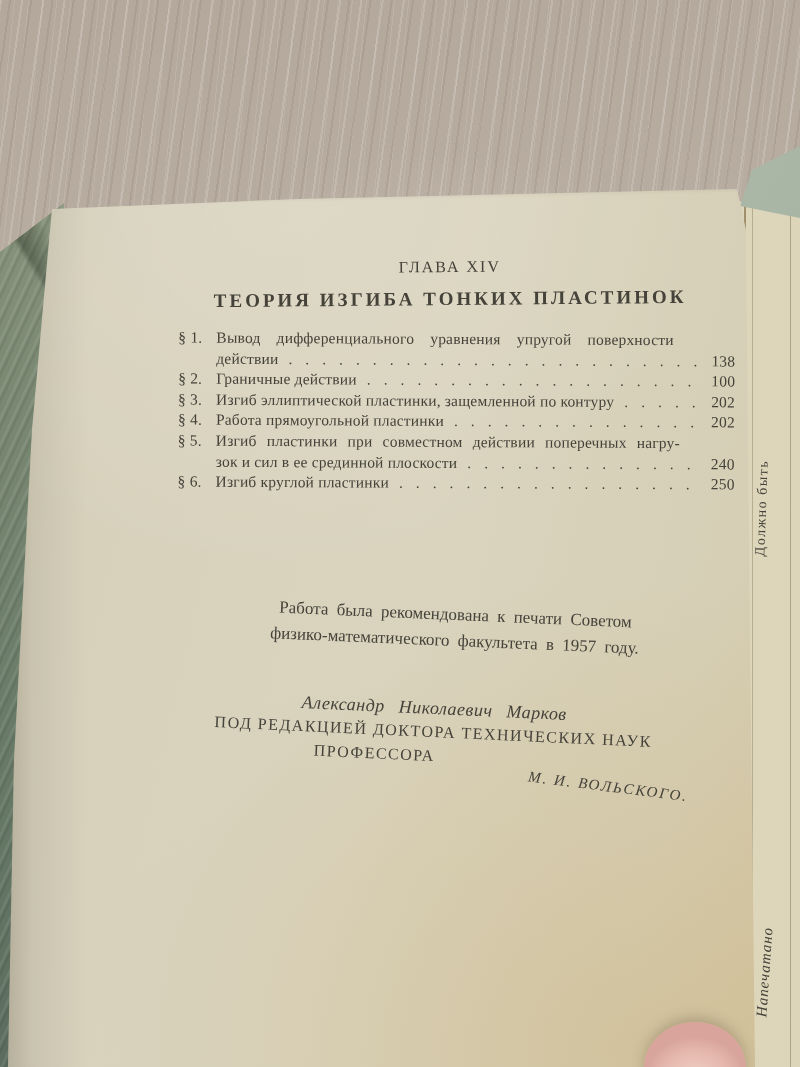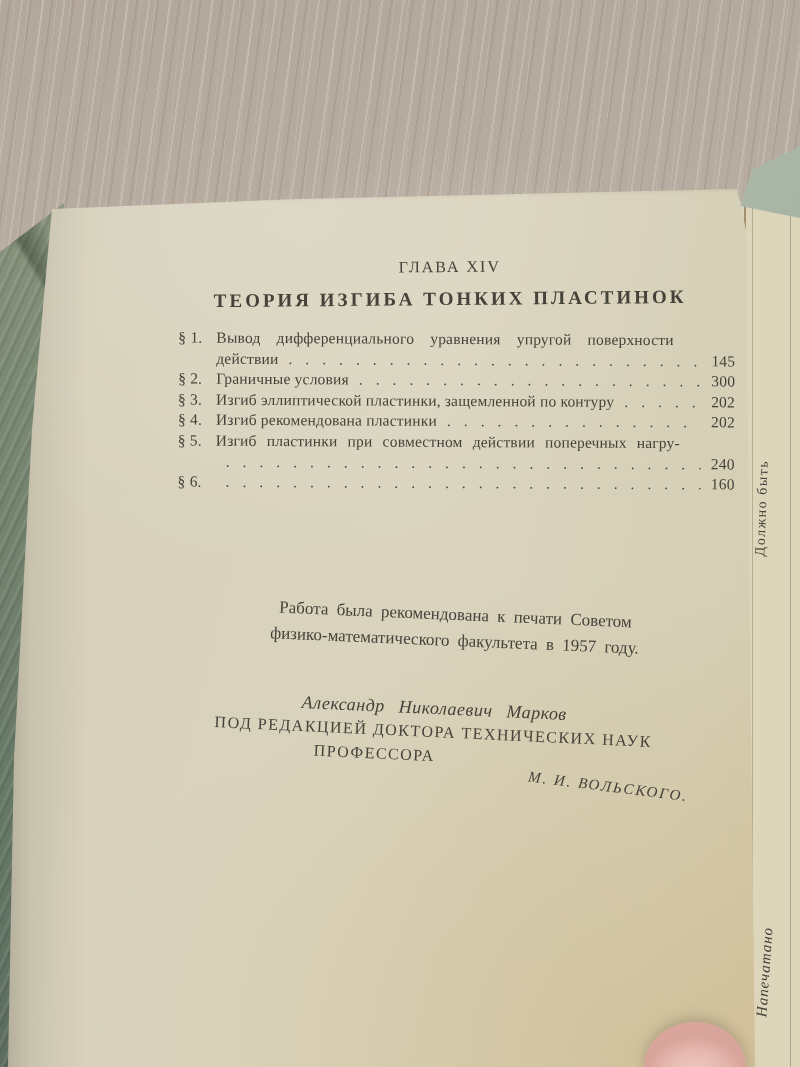--- a/index.html
+++ b/index.html
@@ -130,75 +130,77 @@
 
     <div class="toc">
 
       <div class="toc-row">
         <span class="toc-num">§ 1.</span>
         <div class="toc-body">
           <div class="spread1">Вывод дифференциального уравнения упругой поверхности</div>
           <div class="flexline">
             <span class="txt">действии</span>
             <span class="dots">........................................</span>
-            <span class="pg">145</span>
+            <span class="pg">138</span>
           </div>
         </div>
       </div>
 
       <div class="toc-row">
         <span class="toc-num">§ 2.</span>
         <div class="toc-body">
           <div class="flexline">
-            <span class="txt">Граничные условия</span>
-            <span class="dots">........................................</span>
-            <span class="pg">300</span>
+            <span class="txt">Граничные действии</span>
+            <span class="dots">........................................</span>
+            <span class="pg">100</span>
           </div>
         </div>
       </div>
 
       <div class="toc-row">
         <span class="toc-num">§ 3.</span>
         <div class="toc-body">
           <div class="flexline">
             <span class="txt">Изгиб эллиптической пластинки, защемленной по контуру</span>
             <span class="dots">........................................</span>
             <span class="pg">202</span>
           </div>
         </div>
       </div>
 
       <div class="toc-row">
         <span class="toc-num">§ 4.</span>
         <div class="toc-body">
           <div class="flexline">
-            <span class="txt">Изгиб рекомендована пластинки</span>
+            <span class="txt">Работа прямоугольной пластинки</span>
             <span class="dots">........................................</span>
             <span class="pg">202</span>
           </div>
         </div>
       </div>
 
       <div class="toc-row">
         <span class="toc-num">§ 5.</span>
         <div class="toc-body">
           <div class="spread2">Изгиб пластинки при совместном действии поперечных нагру-</div>
           <div class="flexline">
+            <span class="txt">зок и сил в ее срединной плоскости</span>
             <span class="dots">........................................</span>
             <span class="pg">240</span>
           </div>
         </div>
       </div>
 
       <div class="toc-row">
         <span class="toc-num">§ 6.</span>
         <div class="toc-body">
           <div class="flexline">
-            <span class="dots">........................................</span>
-            <span class="pg">160</span>
+            <span class="txt">Изгиб круглой пластинки</span>
+            <span class="dots">........................................</span>
+            <span class="pg">250</span>
           </div>
         </div>
       </div>
 
     </div>
 
     <div class="note">
       <div>Работа была рекомендована к печати Советом</div>
       <div>физико-математического факультета в 1957 году.</div>
     </div>

